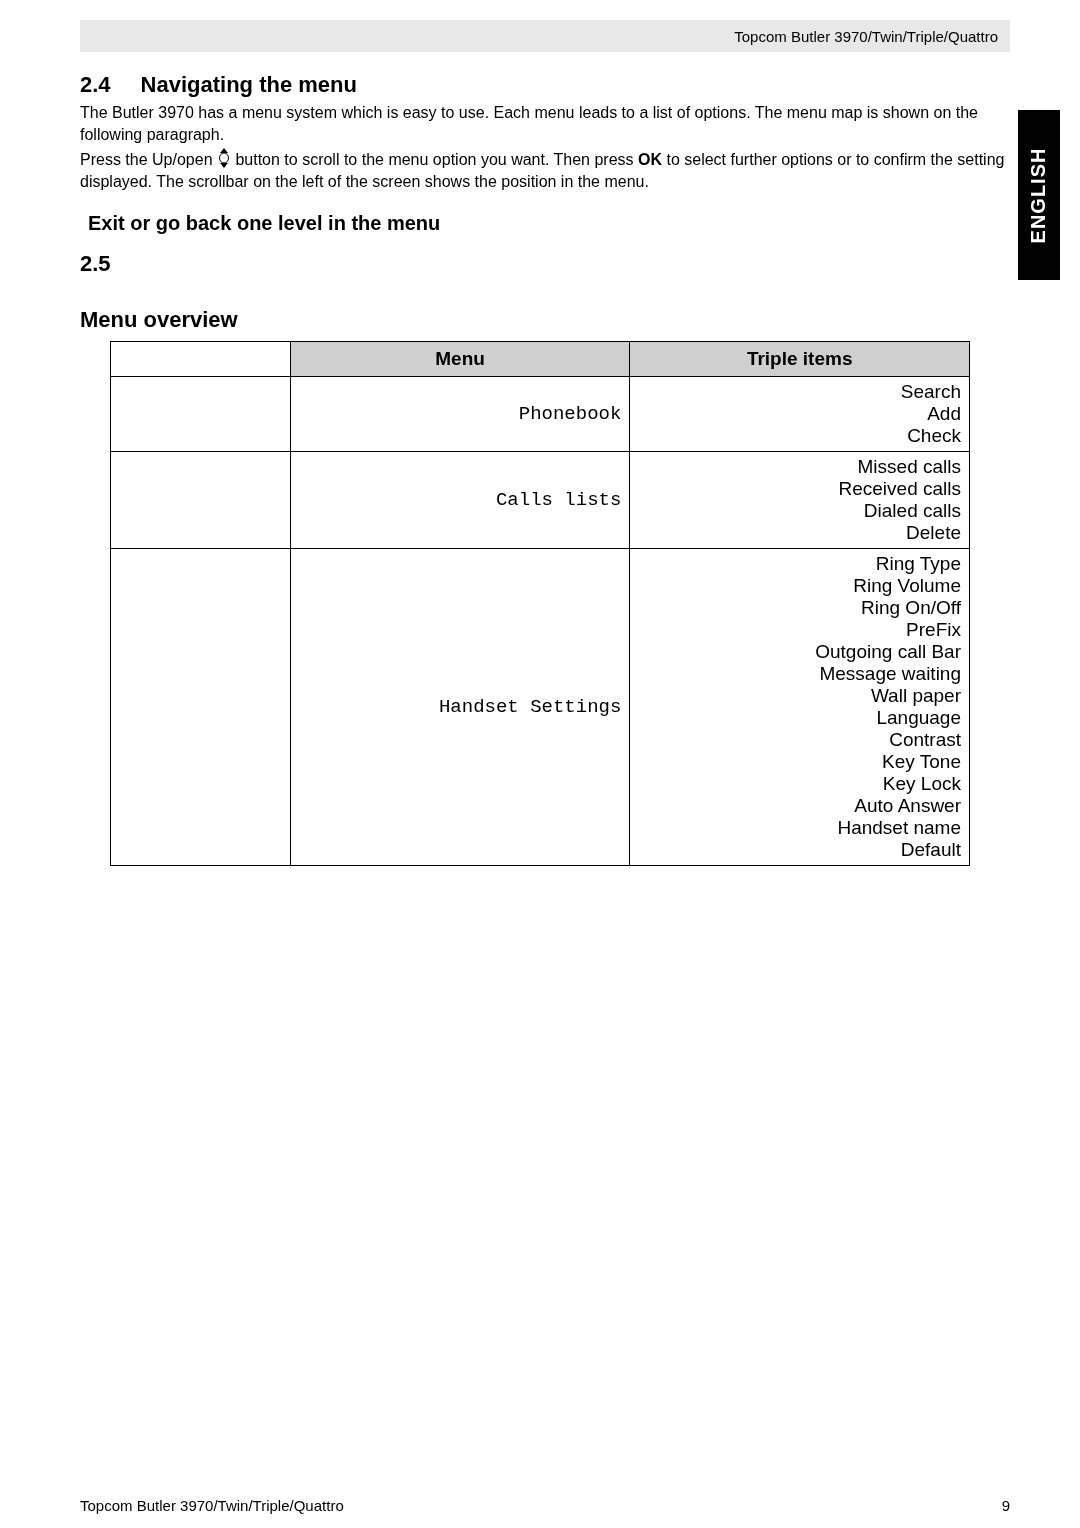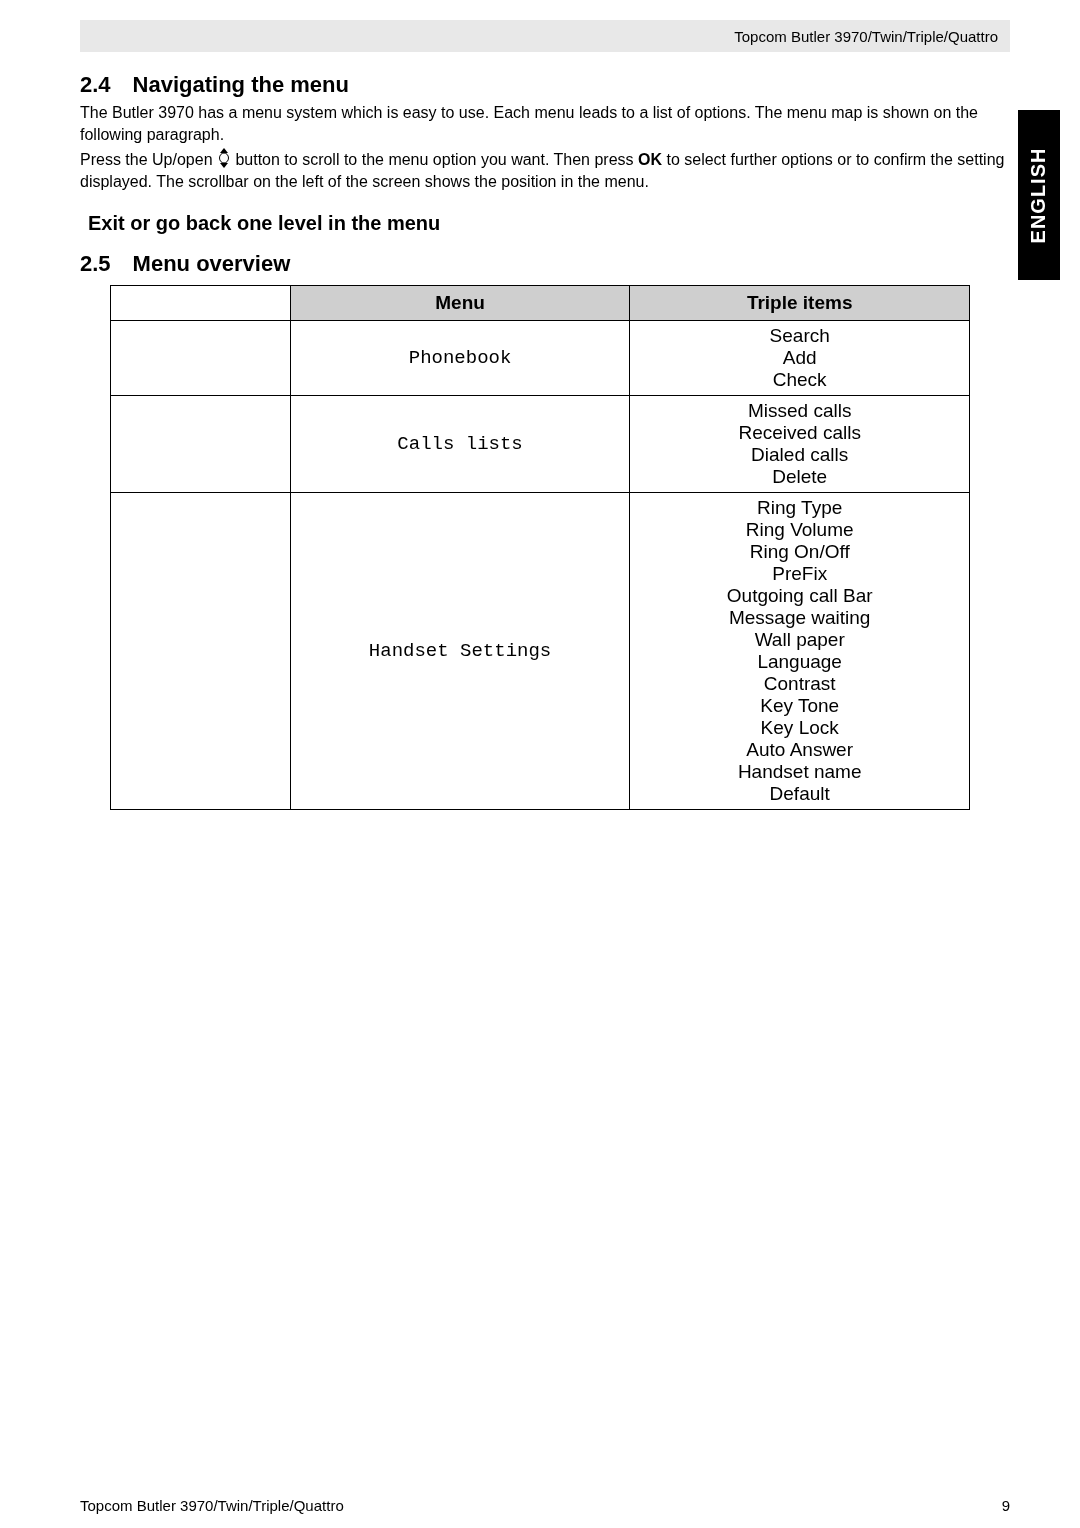--- a/index.html
+++ b/index.html
@@ -28,36 +28,36 @@
     display: flex;
     align-items: center;
     justify-content: center;
   }
   .side-tab-text {
     transform: rotate(-90deg);
     white-space: nowrap;
     letter-spacing: 1px;
   }
   .content { padding-top: 12px; }
-  .sec-head { font-size: 22px; font-weight: bold; margin: 8px 0 4px 0; display: flex; gap: 22px; }
+  .sec-head { font-size: 22px; font-weight: bold; margin: 8px 0 4px 0; display: flex; gap: 30px; }
   .body-text { font-size: 16px; line-height: 1.35; margin-bottom: 2px; }
   .bold { font-weight: bold; }
   .subhead { font-size: 20px; font-weight: bold; margin: 20px 0 16px 8px; }
   .inline-icon { display: inline-block; width: 14px; height: 22px; vertical-align: -4px; }
   .phone-icon { display: inline-block; width: 28px; height: 14px; vertical-align: -1px; }
   table.menu-tbl {
     border-collapse: collapse;
     width: 860px;
     margin-left: 30px;
     margin-top: 8px;
   }
   table.menu-tbl th, table.menu-tbl td {
     border: 1.5px solid #000;
     font-size: 19px;
-    text-align: center;
+    text-align: right;
     vertical-align: top;
     padding: 4px 8px;
   }
   table.menu-tbl th {
     background: #cfcfcf;
     font-weight: bold;
     text-align: center;
     padding: 6px 8px;
   }
   table.menu-tbl th.blank-head { background: #fff; border: 1.5px solid #000; }
@@ -103,21 +103,21 @@
             <path d="M7 1 L11 6 L3 6 Z" fill="#000"></path>
             <ellipse cx="7" cy="11" rx="4.5" ry="5" fill="none" stroke="#000" stroke-width="1"></ellipse>
             <path d="M7 21 L11 16 L3 16 Z" fill="#000"></path>
           </svg></span><span> button to scroll to the menu option you want. Then press </span><span class="bold">OK</span><span> to select further options or to confirm the setting displayed. The scrollbar on the left of the screen shows the position in the menu.</span>
     </p>
 
     <p class="subhead">Exit or go back one level in the menu</p>
 
 
 
-    <div class="sec-head" style="margin-top:10px;">
+    <div class="sec-head" style="margin-top:10px;flex-direction:column;">
       <span>2.5</span>
       <span>Menu overview</span>
     </div>
 
     <table class="menu-tbl">
       <colgroup>
           <col class="c1">
           <col class="c2">
           <col class="c3">
         </colgroup>

